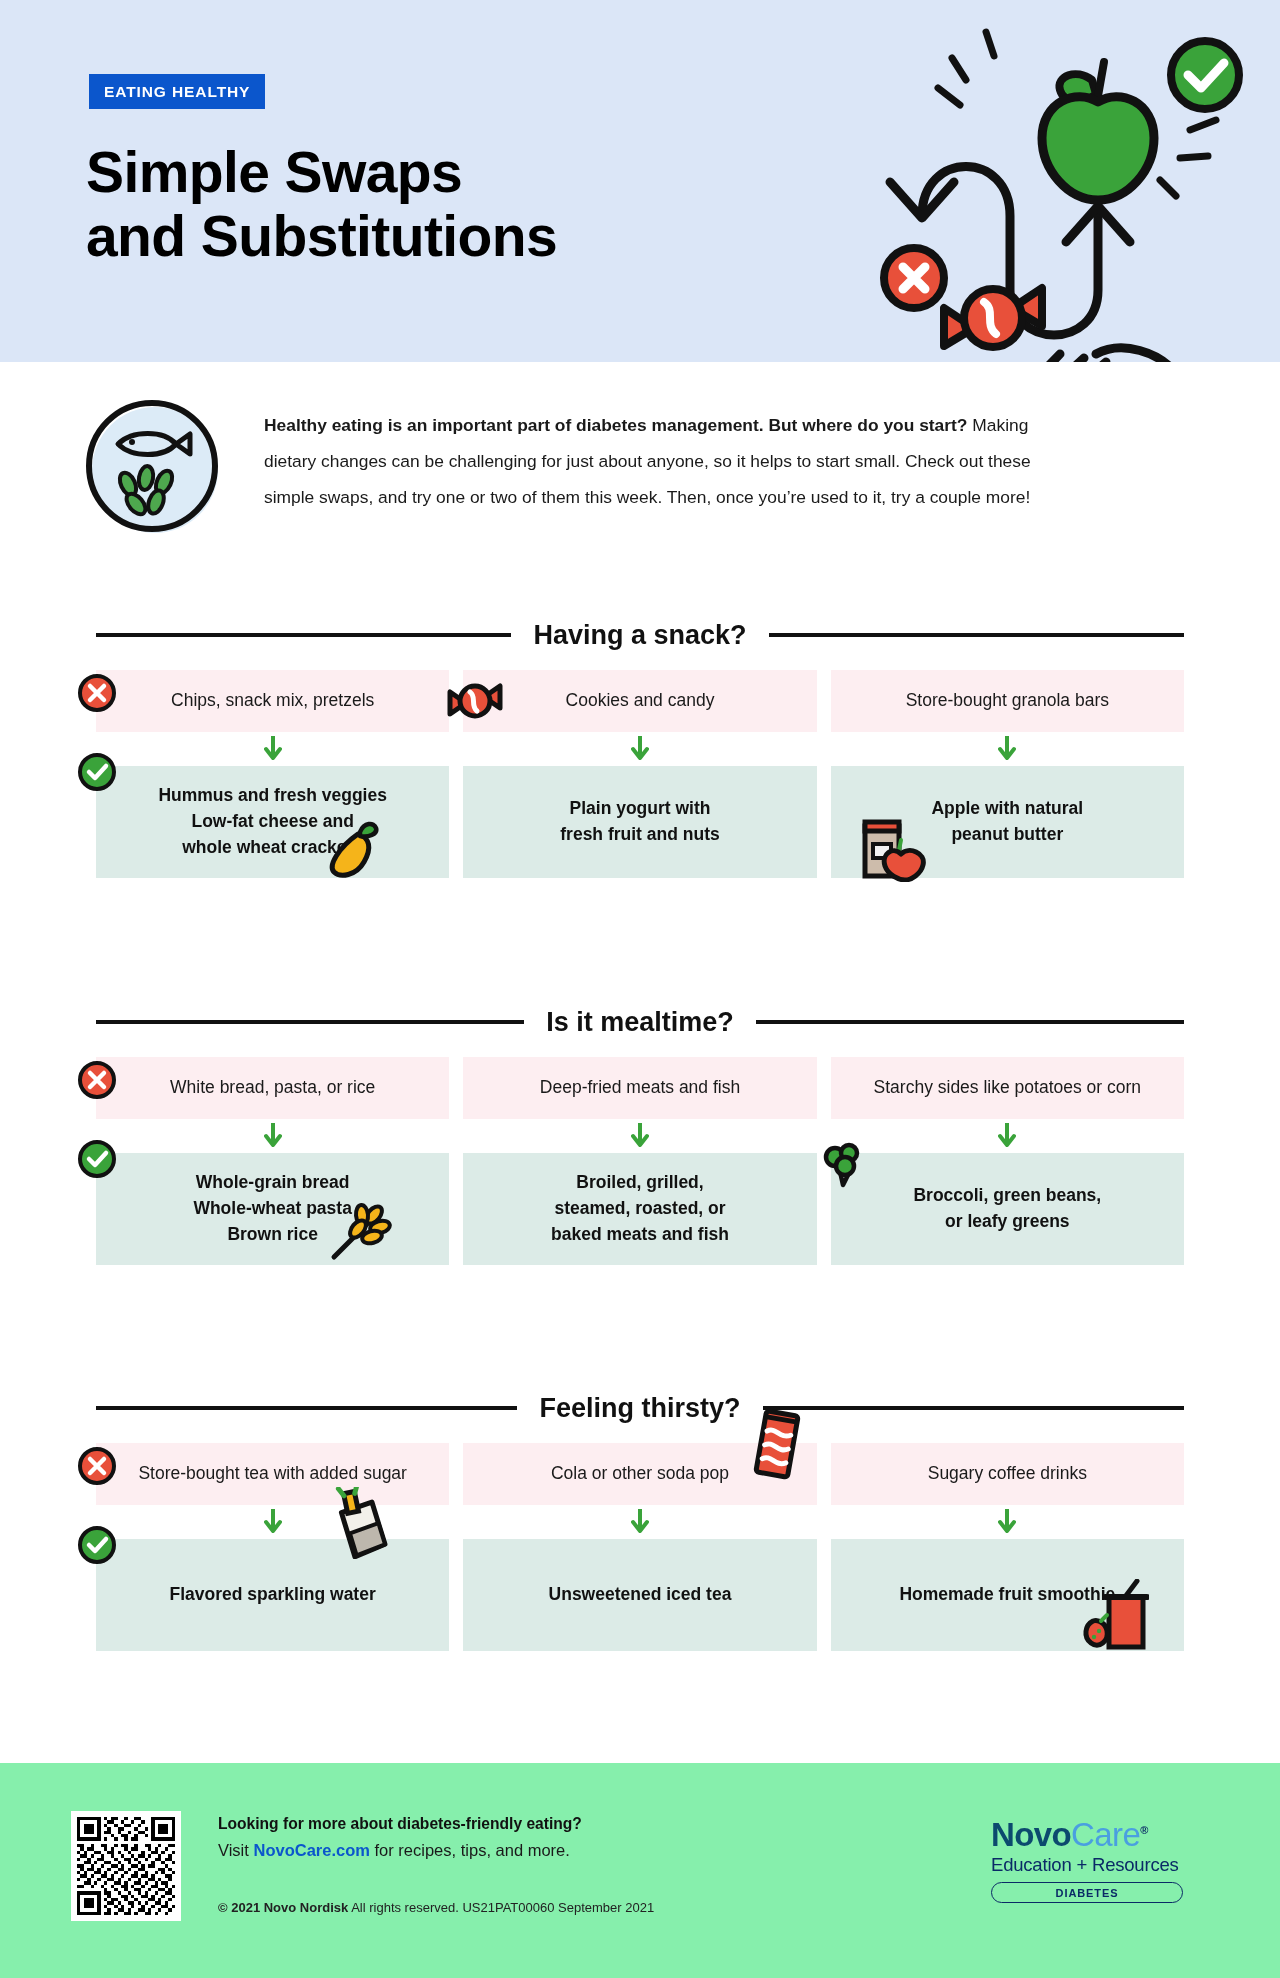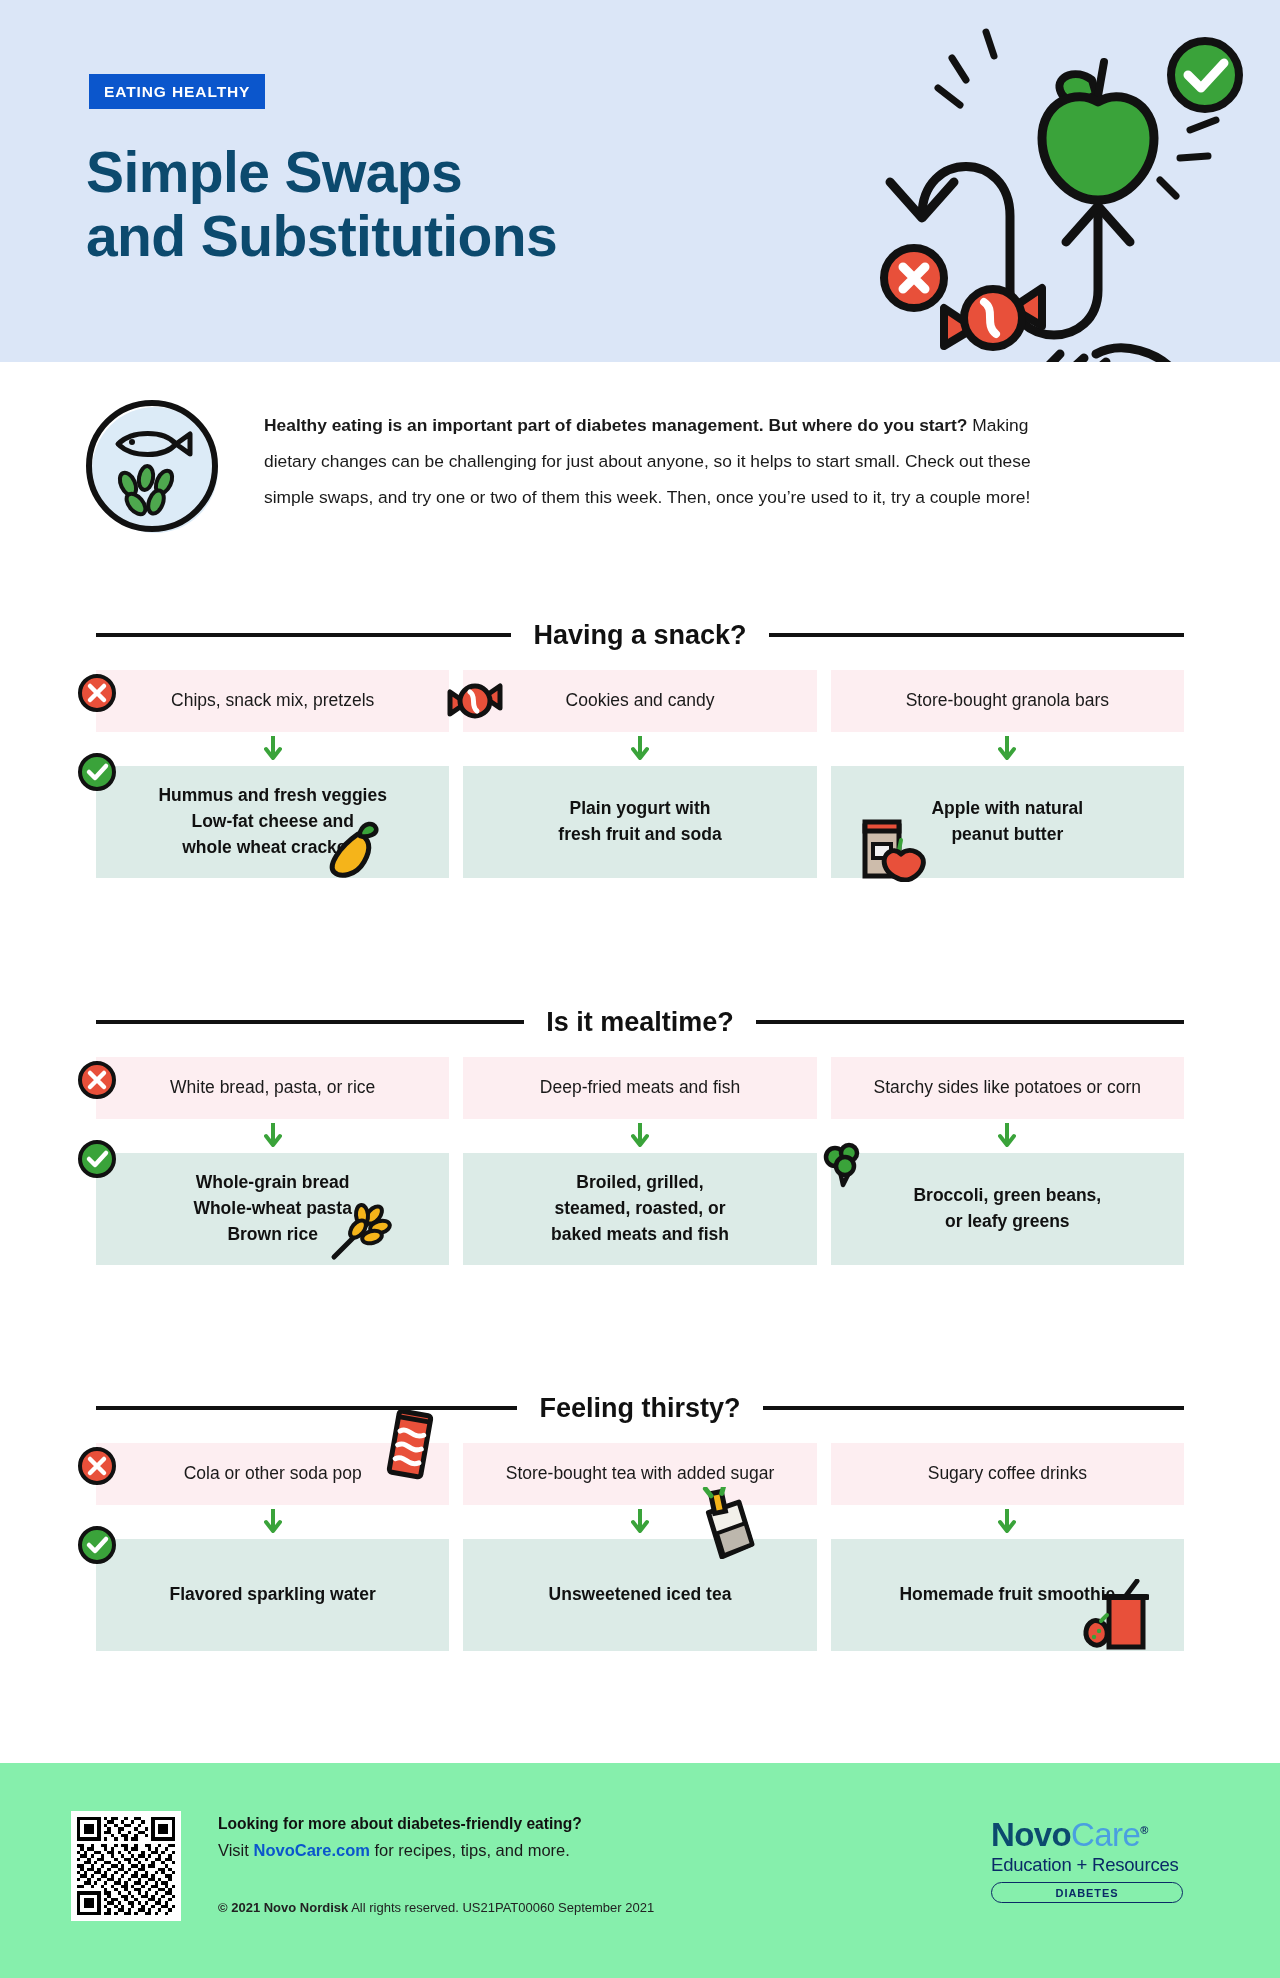--- a/index.html
+++ b/index.html
@@ -29,21 +29,21 @@
     font-weight: bold;
     letter-spacing: 0.9px;
     padding: 9px 15px 8px 15px;
   }
   .page-title {
     position: absolute;
     left: 86px; top: 140px;
     font-size: 57px;
     font-weight: bold;
     line-height: 1.13;
-    color: #0c4a6e;
+    color: #000000;
     letter-spacing: -0.6px;
   }
   .header-art { position: absolute; left: 860px; top: 10px; width: 420px; height: 400px; }
 
   
   .intro {
     position: absolute;
     left: 0; top: 362px;
     width: 1280px; height: 250px;
     background: #ffffff;
@@ -293,21 +293,21 @@
           </div>
 
         <svg class="food" style="left:228px; top:52px; width:56px; height:62px" viewBox="0 0 56 62">
           <path d="M34 16 C46 20, 48 30, 40 44 C32 58, 16 60, 10 54 C4 48, 14 30, 34 16 Z" fill="#f5b41a" stroke="#111" stroke-width="5" stroke-linejoin="round"></path>
           <path d="M36 14 C40 4, 50 4, 52 10 C54 16, 44 20, 36 18 Z" fill="#3aa33a" stroke="#111" stroke-width="4.5" stroke-linejoin="round"></path>
         </svg>
       </div>
       <div class="col">
         <div class="good-card">
             <span style="white-space:pre-line">Plain yogurt with
-fresh fruit and soda</span>
+fresh fruit and nuts</span>
           </div>
       </div>
       <div class="col">
         <div class="good-card">
             <span style="white-space:pre-line">Apple with natural
 peanut butter</span>
           </div>
 
         <svg class="food" style="left:24px; top:44px; width:72px; height:72px" viewBox="0 0 72 72">
           <rect x="10" y="16" width="34" height="50" fill="#cdbcab" stroke="#111" stroke-width="5"></rect>
@@ -431,42 +431,42 @@
   </div>
 
   <div class="cards">
     <svg class="marker marker-x" style="top:14px" viewBox="0 0 42 42">
       <circle cx="21" cy="21" r="17" fill="#e8503a" stroke="#111" stroke-width="4"></circle>
       <path d="M14 14 L28 28 M28 14 L14 28" stroke="#fff" stroke-width="4.5" stroke-linecap="round"></path>
     </svg>
     <div class="row">
       <div class="col">
         <div class="bad-card">
-            <span>Cola or other soda pop</span>
-          </div>
-
-        <svg class="food" style="left:288px; top:-36px; width:52px; height:74px" viewBox="0 0 52 74">
-          <g transform="rotate(10 26 37)">
-            <rect x="10" y="6" width="32" height="62" rx="3" fill="#e8503a" stroke="#111" stroke-width="5"></rect>
-            <path d="M10 12 L42 12" stroke="#111" stroke-width="5"></path>
-            <path d="M14 26 C22 20, 28 32, 38 26 M14 40 C22 34, 28 46, 38 40 M14 54 C22 48, 28 60, 38 54" stroke="#fff" stroke-width="5" fill="none" stroke-linecap="round"></path>
-          </g>
-        </svg>
-      </div>
-      <div class="col">
-        <div class="bad-card">
             <span>Store-bought tea with added sugar</span>
           </div>
 
         <svg class="food" style="left:232px; top:44px; width:64px; height:72px" viewBox="0 0 64 72">
           <g transform="rotate(-12 32 36)">
             <path d="M16 22 L48 18 L52 62 L20 68 Z" fill="#f2f0ea" stroke="#111" stroke-width="5" stroke-linejoin="round"></path>
             <path d="M20 44 L50 40 L52 62 L22 67 Z" fill="#bdb7ad" stroke="#111" stroke-width="4" stroke-linejoin="round"></path>
             <rect x="22" y="4" width="11" height="20" fill="#f5b41a" stroke="#111" stroke-width="5"></rect>
             <path d="M22 6 L18 -2 M33 6 L37 -2" stroke="#3aa33a" stroke-width="5" stroke-linecap="round" fill="none"></path>
+          </g>
+        </svg>
+      </div>
+      <div class="col">
+        <div class="bad-card">
+            <span>Cola or other soda pop</span>
+          </div>
+
+        <svg class="food" style="left:288px; top:-36px; width:52px; height:74px" viewBox="0 0 52 74">
+          <g transform="rotate(10 26 37)">
+            <rect x="10" y="6" width="32" height="62" rx="3" fill="#e8503a" stroke="#111" stroke-width="5"></rect>
+            <path d="M10 12 L42 12" stroke="#111" stroke-width="5"></path>
+            <path d="M14 26 C22 20, 28 32, 38 26 M14 40 C22 34, 28 46, 38 40 M14 54 C22 48, 28 60, 38 54" stroke="#fff" stroke-width="5" fill="none" stroke-linecap="round"></path>
           </g>
         </svg>
       </div>
       <div class="col">
         <div class="bad-card">
             <span>Sugary coffee drinks</span>
           </div>
       </div>
     </div>
 

